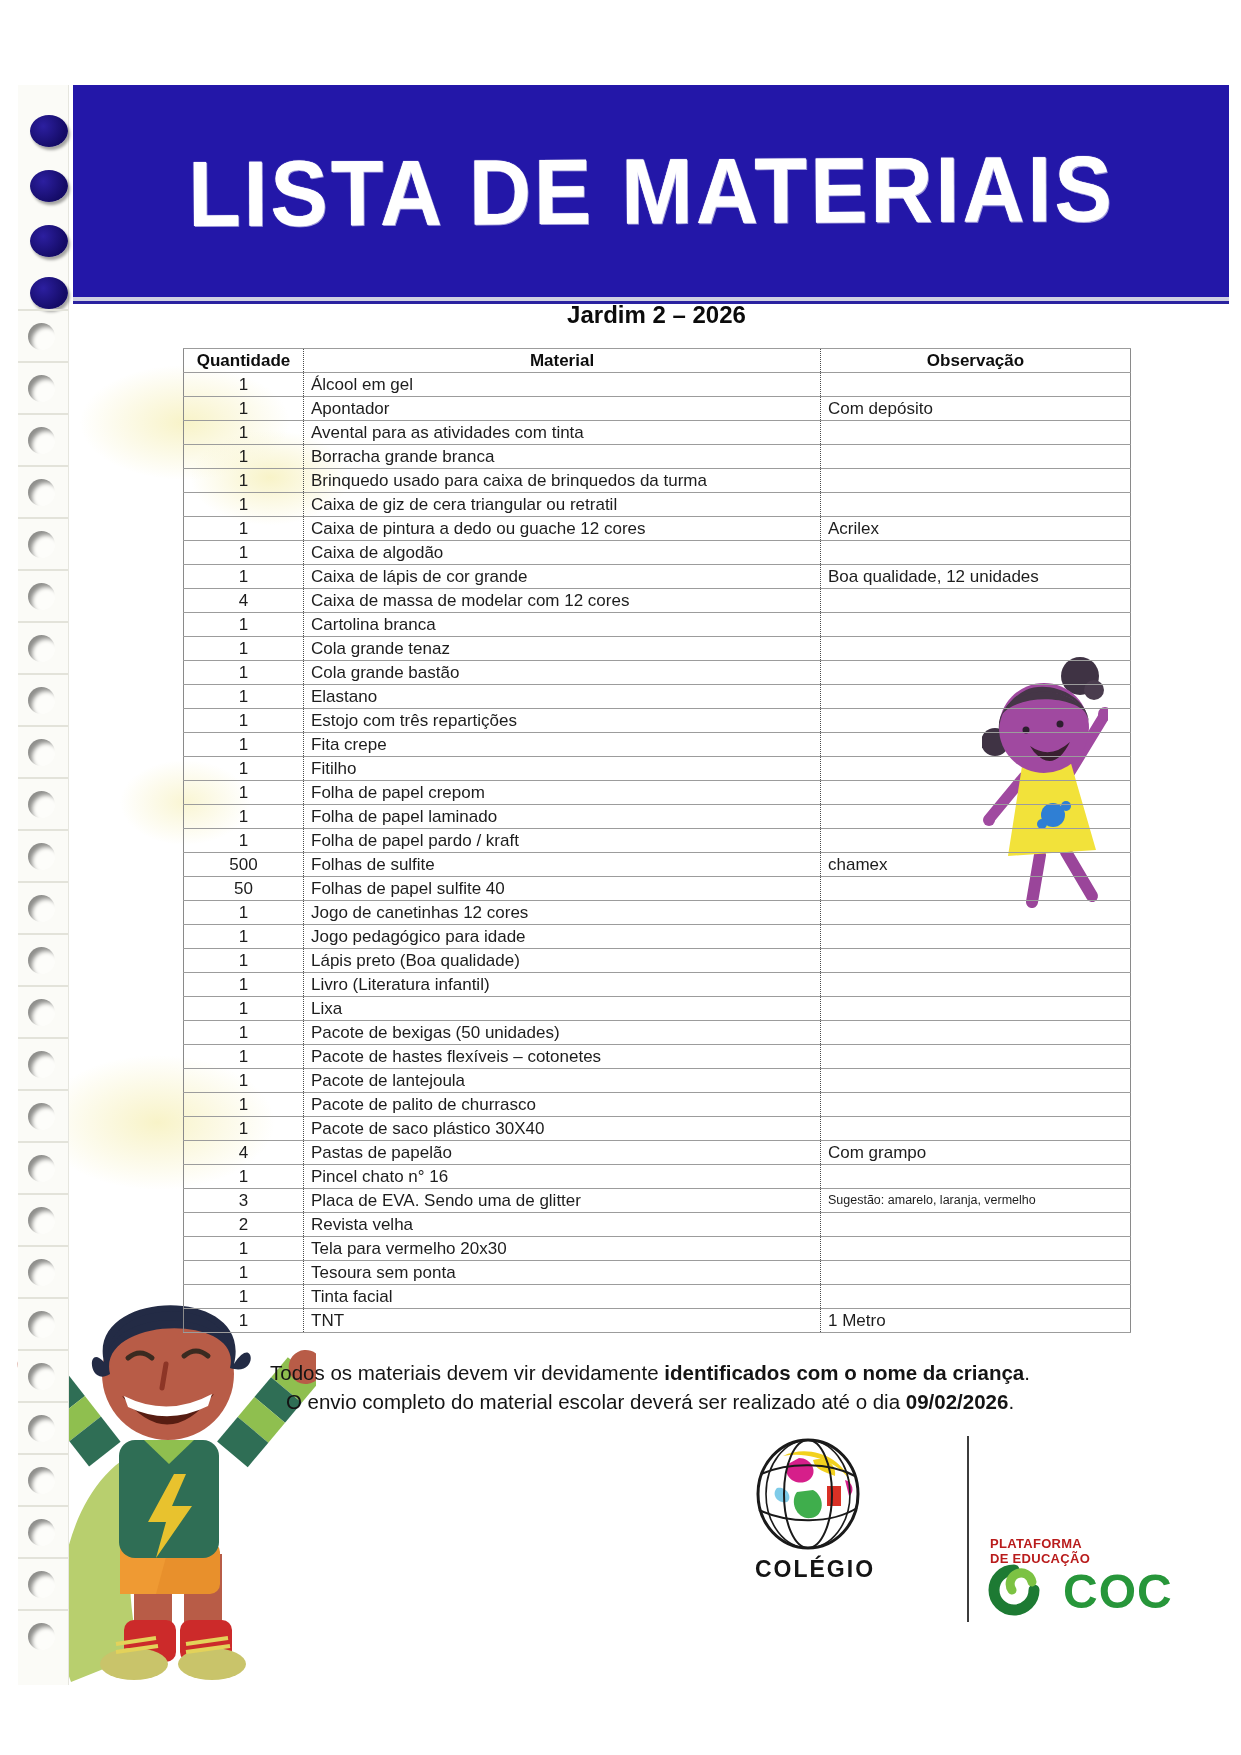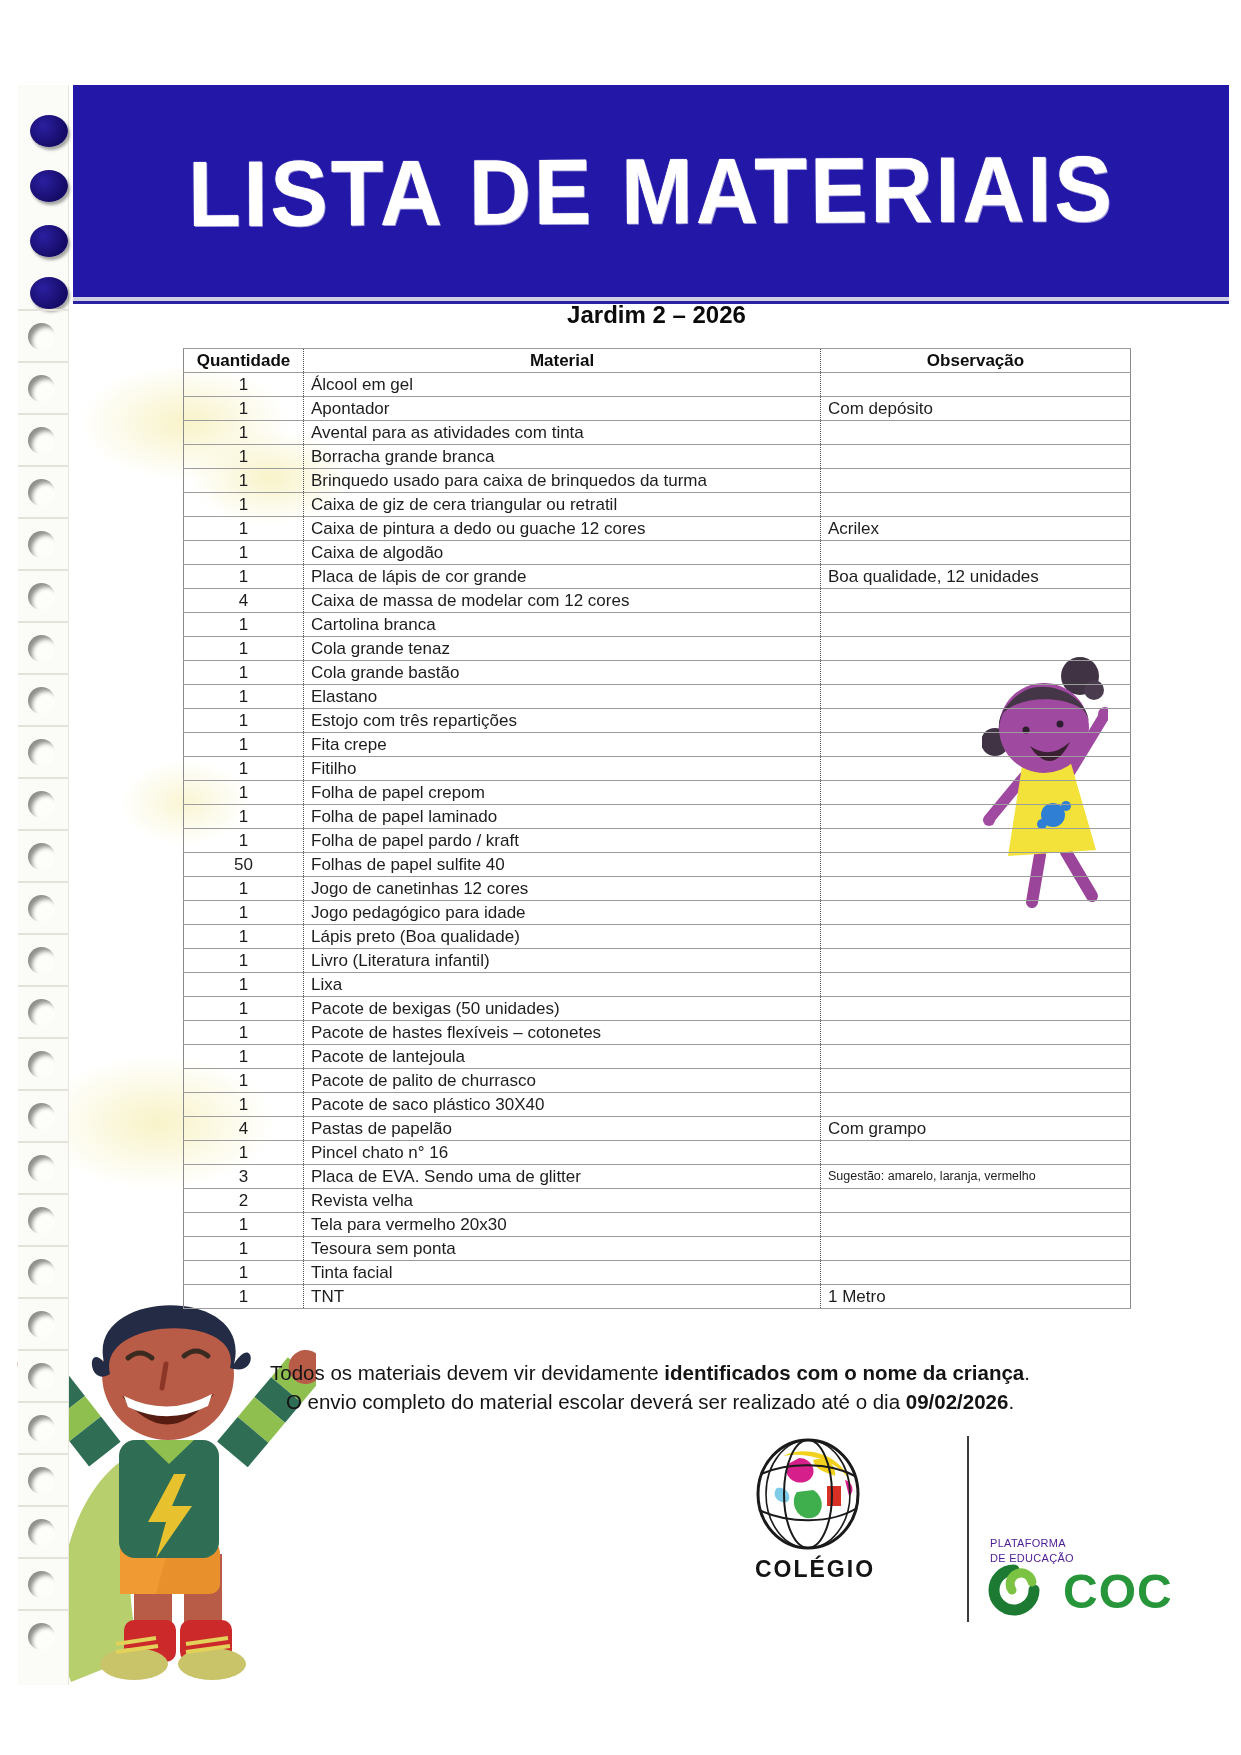--- a/index.html
+++ b/index.html
@@ -70,22 +70,22 @@
   
   .globe{position:absolute;left:753px;top:1436px;z-index:4;}
   .school{
     position:absolute;left:655px;top:1554px;width:320px;text-align:center;
     font-weight:700;color:#141414;z-index:4;line-height:30px;
   }
   .school .l1{font-size:23px;letter-spacing:2px;}
   .school .l2{font-size:23px;letter-spacing:1px;}
   .divider{position:absolute;left:967px;top:1436px;width:2px;height:186px;background:#3c3c3c;z-index:4;}
   .platform{
-    position:absolute;left:990px;top:1536px;font-size:11px;font-weight:400;
-    line-height:15px;color:#4c1d95;z-index:4;letter-spacing:.3px;
+    position:absolute;left:990px;top:1536px;font-size:13px;font-weight:700;
+    line-height:15px;color:#b91c1c;z-index:4;letter-spacing:.3px;
   }
   .coc{position:absolute;left:986px;top:1562px;display:flex;align-items:center;z-index:4;}
   .coc-text{font-size:48px;font-weight:800;color:#27963a;letter-spacing:1px;line-height:1;margin-left:3px;}
   
   .girl{position:absolute;left:982px;top:650px;z-index:1;}
   .boy{position:absolute;left:16px;top:1192px;z-index:1;}
 </style>
 </head>
 <body>
 
@@ -273,21 +273,21 @@
         <td class="mat">Caixa de pintura a dedo ou guache 12 cores</td>
         <td class="obs">Acrilex</td>
       </tr>
       <tr>
         <td class="qty">1</td>
         <td class="mat">Caixa de algodão</td>
         <td class="obs"></td>
       </tr>
       <tr>
         <td class="qty">1</td>
-        <td class="mat">Placa de lápis de cor grande</td>
+        <td class="mat">Caixa de lápis de cor grande</td>
         <td class="obs">Boa qualidade, 12 unidades</td>
       </tr>
       <tr>
         <td class="qty">4</td>
         <td class="mat">Caixa de massa de modelar com 12 cores</td>
         <td class="obs"></td>
       </tr>
       <tr>
         <td class="qty">1</td>
         <td class="mat">Cartolina branca</td>
@@ -330,20 +330,25 @@
       </tr>
       <tr>
         <td class="qty">1</td>
         <td class="mat">Folha de papel laminado</td>
         <td class="obs"></td>
       </tr>
       <tr>
         <td class="qty">1</td>
         <td class="mat">Folha de papel pardo / kraft</td>
         <td class="obs"></td>
+      </tr>
+      <tr>
+        <td class="qty">500</td>
+        <td class="mat">Folhas de sulfite</td>
+        <td class="obs">chamex</td>
       </tr>
       <tr>
         <td class="qty">50</td>
         <td class="mat">Folhas de papel sulfite 40</td>
         <td class="obs"></td>
       </tr>
       <tr>
         <td class="qty">1</td>
         <td class="mat">Jogo de canetinhas 12 cores</td>
         <td class="obs"></td>

